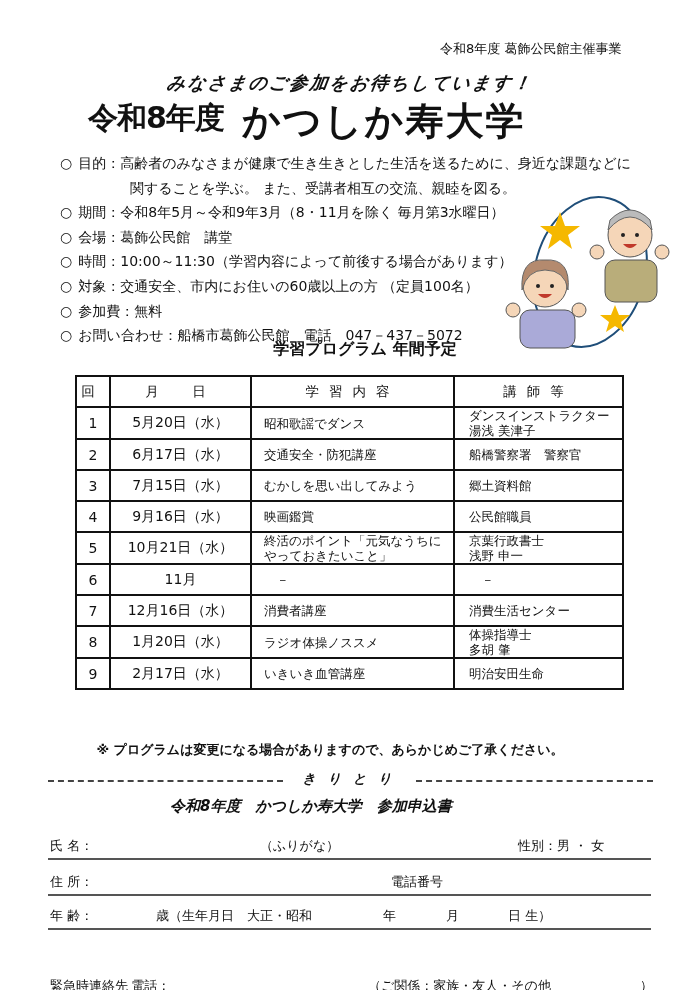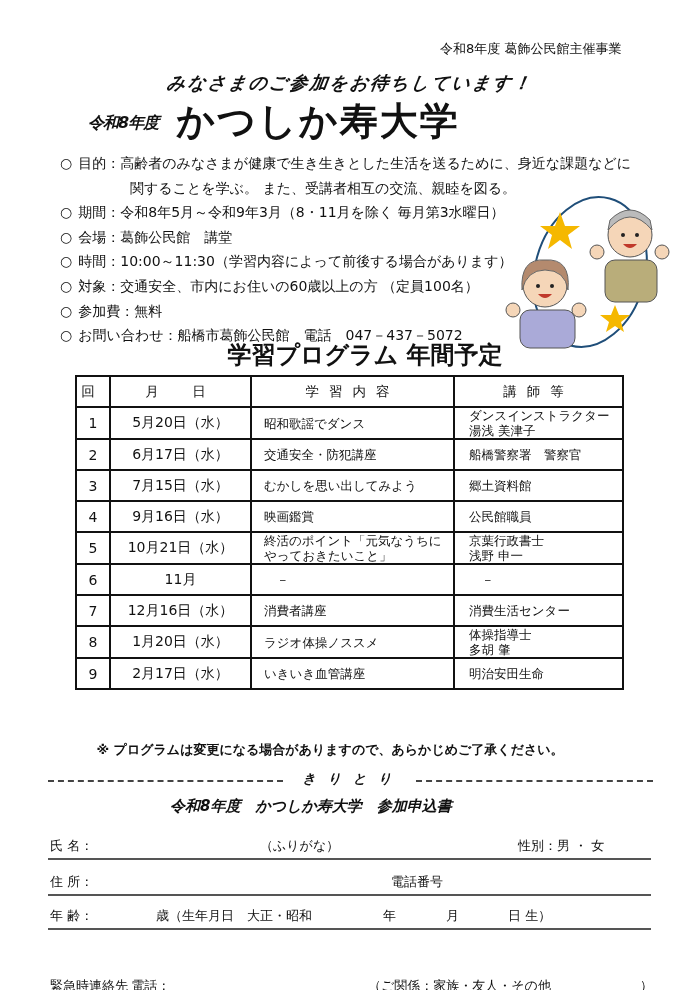--- a/index.html
+++ b/index.html
@@ -2,28 +2,28 @@
 <html><head>
 <meta charset="utf-8">
 <style>
   html, body { margin:0; padding:0; background:#ffffff; }
   body { width:700px; height:990px; position:relative; overflow:hidden;
          font-family:"DejaVu Sans", "Liberation Sans", sans-serif; color:#111; }
   .abs { position:absolute; }
   .org { left:440px; top:40px; font-size:13px; white-space:nowrap; }
   .tagline { left:0; width:700px; top:71px; text-align:center; font-size:18px; font-style:italic; letter-spacing:2px; font-weight:bold; transform:skewX(-8deg); }
   .title-wrap { left:88px; top:96px; white-space:nowrap; font-weight:bold; }
-  .title-year { font-size:16px; vertical-align:6px; letter-spacing:-1px;font-style:italic; }
+  .title-year { font-size:30px; vertical-align:6px; letter-spacing:-1px; }
   .title-main { font-size:38px; margin-left:18px; letter-spacing:2px;margin-top:45px; }
   .info { left:60px; top:151px; font-size:14px; line-height:24.6px; }
   .info-row { white-space:nowrap; }
   .info-row .cont { padding-left:70px; }
   .circle { margin-right:6px; }
   .illus { left:505px; top:190px; width:165px; height:160px; }
-  .section-title { left:0; width:700px; top:339px; text-align:center; font-size:24px; font-weight:bold; padding-left:30px; box-sizing:border-box; }
+  .section-title { left:0; width:700px; top:339px; text-align:center; font-size:16px; font-weight:bold; padding-left:30px; box-sizing:border-box; }
   table.prog { position:absolute; left:75px; top:375px; width:549px; border-collapse:collapse; font-size:13.5px; }
   table.prog th, table.prog td { border:2px solid #111; height:29px; padding:0; }
   table.prog th { font-weight:normal; letter-spacing:10px; text-align:center; }
   table.prog td.no { width:32px; text-align:center; font-size:14px; }
   table.prog td.date { width:139px; text-align:center; font-size:14px; }
   table.prog td.content { width:189px; padding-left:12px; font-size:12.5px; line-height:15px; }
   table.prog td.lecturer { padding-left:14px; font-size:12.5px; line-height:15px; }
   .note { left:0; width:640px; top:741px; text-align:center; font-size:13px; font-weight:bold; padding-left:20px; box-sizing:border-box; }
   .cut { left:48px; top:772px; width:605px; height:16px; }
   .cut-line { position:absolute; top:8px; height:0; border-top:2px dashed #444; }

